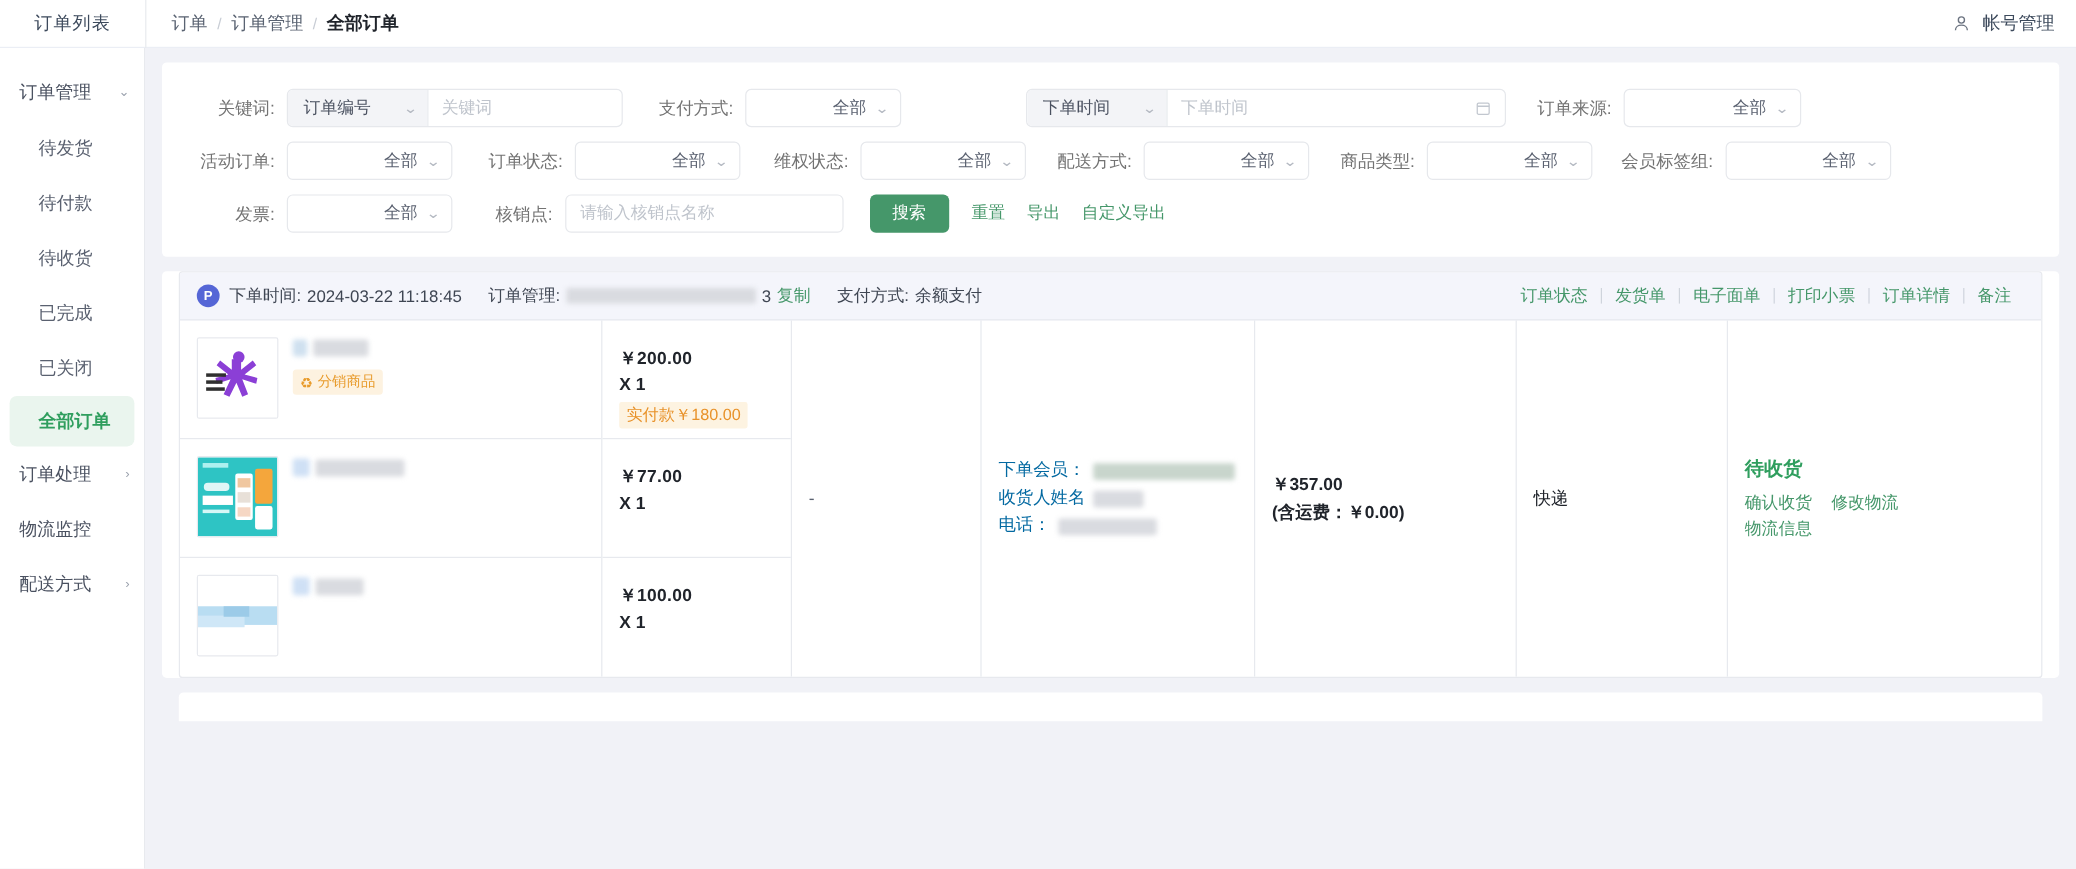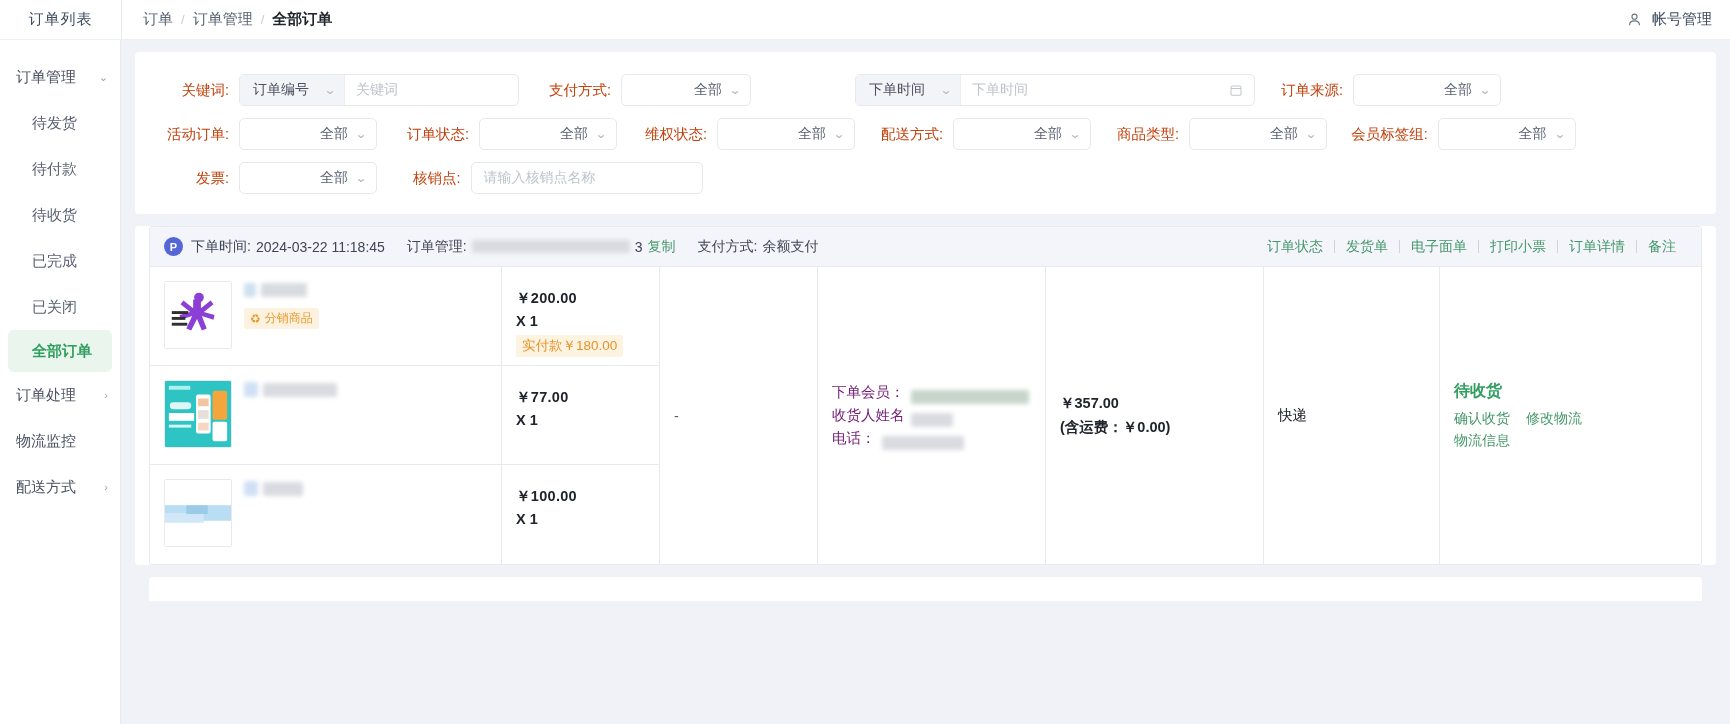--- a/index.html
+++ b/index.html
@@ -70,38 +70,38 @@
   }
 
   
   .filter-card {
     background: #fff; border-radius: 4px;
     padding: 16px 16px 14px 16px;
   }
   .filter-row { display: flex; align-items: center; height: 44px; }
   .fgroup { display: flex; align-items: center; }
   .flabel {
-    font-size: 14.5px; color: #c2410c; white-space: nowrap;
+    font-size: 14.5px; color: #737373; white-space: nowrap;
     text-align: right; padding-right: 10px;
   }
   .ctl {
     height: 32px; border: 1px solid #e6e8ec; border-radius: 5px;
     display: flex; align-items: center; background: #fff;
     font-size: 14px; color: #5a6170;
   }
   .ctl.select { justify-content: flex-end; padding: 0 10px 0 12px; }
   .ctl .ph { color: #bfc4cc; }
   .chev {
     color: #b4b9c2; font-size: 12px; line-height: 1; margin-left: 8px;
     transform: scaleX(1.25);
   }
   
   .compound { display: flex; height: 32px; border: 1px solid #e6e8ec; border-radius: 5px; overflow: hidden; }
   .compound .pre {
-    display: flex; align-items: center; gap: 8px;
+    display: flex; align-items: center; gap: 20px;
     background: #f3f4f7; padding: 0 9px 0 13px; color: #4a5160; font-size: 14px;
     border-right: 1px solid #eceef1;
   }
   .compound .inp { display: flex; align-items: center; padding: 0 11px; flex: 1; color: #bfc4cc; font-size: 14px; }
   .cal-icon { margin-left: auto; color: #c2c7cf; width: 14px; height: 14px; }
 
   .btn-search {
     background: #45976a; color: #fff; font-size: 14px;
     height: 32px; padding: 0 19px; border: none; border-radius: 5px;
     cursor: pointer; display:flex; align-items:center;
@@ -195,21 +195,21 @@
   .cell {
     border-right: 1px solid #e7e9ee;
     display: flex; align-items: center;
     font-size: 14.5px; color: #20242b;
   }
   .c-rights-cell { width: 158px; justify-content: flex-start; padding-left: 14px; color: #5a6170; }
   .c-buyer-cell  { width: 228px; padding-left: 14px; }
   .c-paid-cell   { width: 218px; padding-left: 14px; }
   .c-ship-cell   { width: 176px; padding-left: 14px; }
   .c-ops-cell    { width: 230px; padding-left: 14px; border-right: none; align-items: center; }
-  .buyer-line { display: flex; align-items: flex-end; gap: 6px; line-height: 23px; color: #701a75; }
+  .buyer-line { display: flex; align-items: center; gap: 6px; line-height: 23px; color: #0369a1; }
   .paid-main { font-weight: bold; }
   .paid-sub { font-weight: bold; margin-top: 5px; }
   .status-ok { color: #2f9e5e; font-weight: bold; font-size: 16px; }
   .ops-links { margin-top: 8px; display: flex; flex-wrap: wrap; gap: 4px 16px; max-width: 170px; }
   .ops-links a { color: #45976a; font-size: 14px; cursor: pointer; text-decoration: none; }
   .bottom-stub {
     margin: 12px 14px 0 14px; height: 24px;
     background: #fff; border-radius: 4px 4px 0 0;
   }
 </style>
@@ -378,20 +378,26 @@
               <span>全部</span>
               <span class="chev">⌄</span>
             </div>
           </div>
           <div class="fgroup" style="margin-left:36px">
             <span class="flabel">核销点:</span>
             <div class="ctl" style="width:232px; padding:0 12px">
               <span class="ph">请输入核销点名称</span>
             </div>
           </div>
+          <div class="fgroup" style="margin-left:22px">
+            <button class="btn-search">搜索</button>
+            <button class="link-btn" style="margin-left:10px">重置</button>
+            <button class="link-btn">导出</button>
+            <button class="link-btn">自定义导出</button>
+          </div>
         </div>
       </div>
 
       <div class="table-card">
 
         <div class="order-block">
 
           <div class="order-head">
             <div class="oh-badge">P</div>
             <div class="oh-item">

